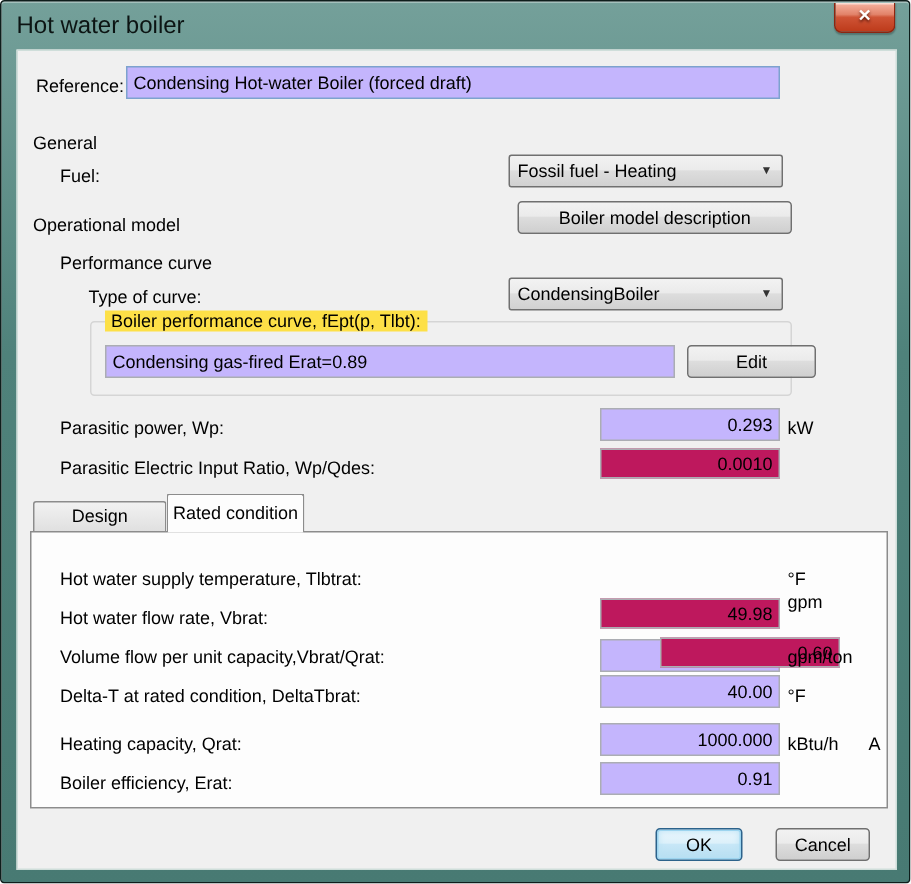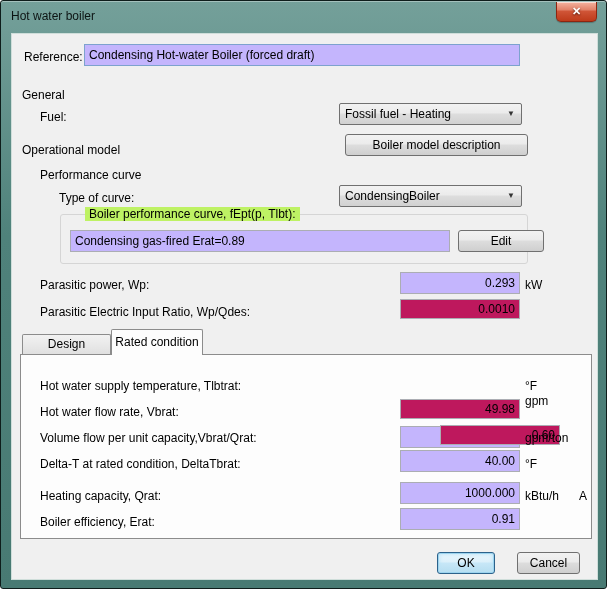--- a/index.html
+++ b/index.html
@@ -16,21 +16,21 @@
     background: linear-gradient(#74a09a, #4f827b 40%, #487a73);
     border: 1px solid #0e1d1b;
     border-radius: 3px;
     box-shadow: inset 0 1px 0 rgba(255,255,255,0.35);
   }
   .titlebar {
     position: absolute; left: 1px; right: 1px; top: 0; height: 31px;
   }
   .title-text {
     position: absolute; left: 9px; top: 8px;
-    color: #0c1413; font-size: 12px;
+    color: #0c1413; font-size: 16px;
   }
   .close-btn {
     position: absolute; top: 1px; right: 8px; width: 41px; height: 20px;
     background: linear-gradient(#f5b3a0, #e2836a 40%, #cf5436 50%, #bf3d1d 95%);
     border: 1px solid #8e2510; border-top: none;
     border-radius: 0 0 5px 5px;
     box-shadow: inset 0 1px 0 rgba(255,255,255,0.55), 0 1px 1px rgba(0,0,0,0.25);
     color: #fff; text-align: center; line-height: 18px;
     font-size: 11px; font-weight: bold;
     text-shadow: 0 1px 2px rgba(60,10,0,0.8);
@@ -75,22 +75,22 @@
   .btn.default {
     border-color: #2c628b;
     box-shadow: inset 0 0 0 1px #9cd4ef, inset 0 0 4px 1px #b9e2f5;
     background: linear-gradient(#ecf7fd, #dcf0fa 45%, #c7e7f7 50%, #b6ddf0);
   }
   .groupbox {
     position: absolute; left: 48px; top: 180px; width: 468px; height: 50px;
     border: 1px solid #d5d5d5; border-radius: 3px;
   }
   .groupbox-label {
-    position: absolute; top: -8px; left: 24px;
-    background: #bef264; padding: 0 4px; white-space: nowrap;
+    position: absolute; top: -8px; left: 9px;
+    background: #fde047; padding: 0 4px; white-space: nowrap;
   }
   .tab {
     position: absolute;
     border: 1px solid #8c8c8c; border-bottom: none;
     border-radius: 2px 2px 0 0;
     text-align: center;
   }
   .tab.inactive {
     top: 300px; height: 20px; line-height: 19px;
     background: linear-gradient(#f2f2f2, #e0e0e0);

